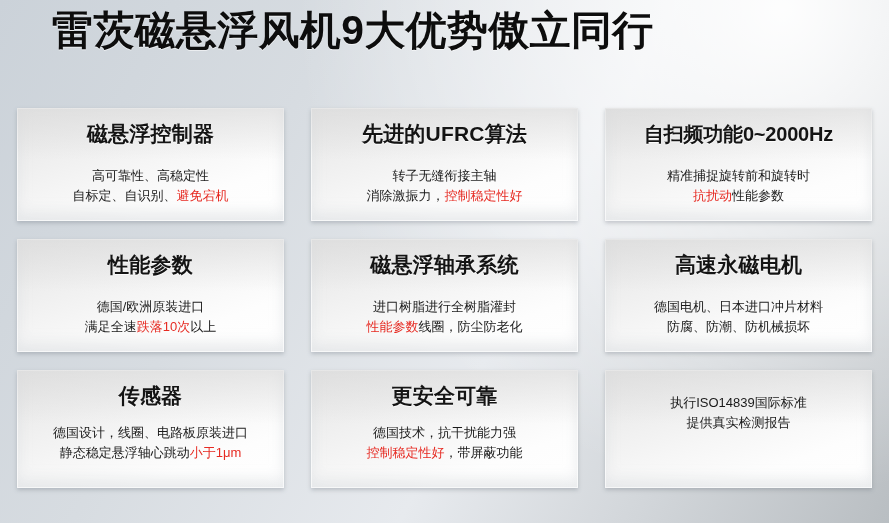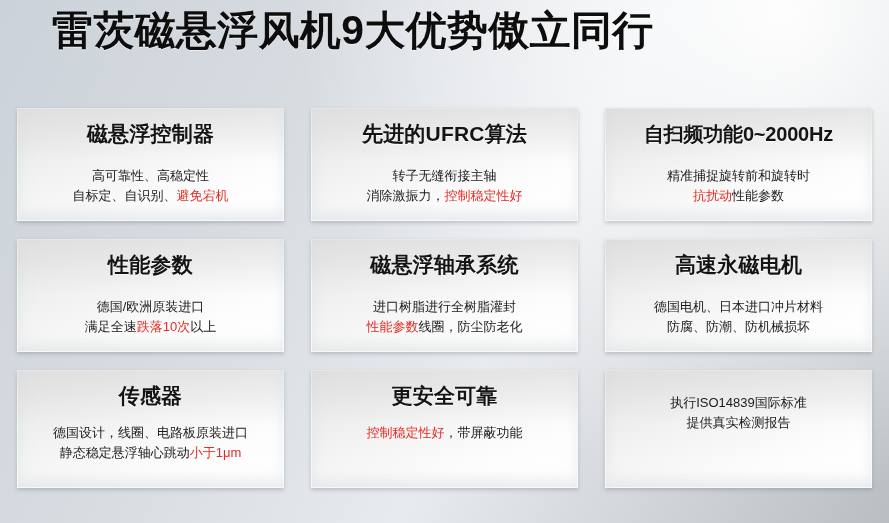--- a/index.html
+++ b/index.html
@@ -170,20 +170,21 @@
       <div class="card-title">传感器</div>
       <div class="card-body">
         <div class="line">德国设计，线圈、电路板原装进口</div>
         <div class="line"><span>静态稳定悬浮轴心跳动</span><span class="hl">小于1μm</span><span></span></div>
       </div>
     </div>
 
     <div class="card r3 r3c2">
       <div class="card-title">更安全可靠</div>
       <div class="card-body">
+        <div class="line">德国技术，抗干扰能力强</div>
         <div class="line"><span></span><span class="hl">控制稳定性好</span><span>，带屏蔽功能</span></div>
       </div>
     </div>
 
     <div class="card r3 r3c3">
       <div class="card-body">
         <div class="line">执行ISO14839国际标准</div>
         <div class="line"><span>提供真实检测报告</span><span class="hl"></span><span></span></div>
       </div>
     </div>

